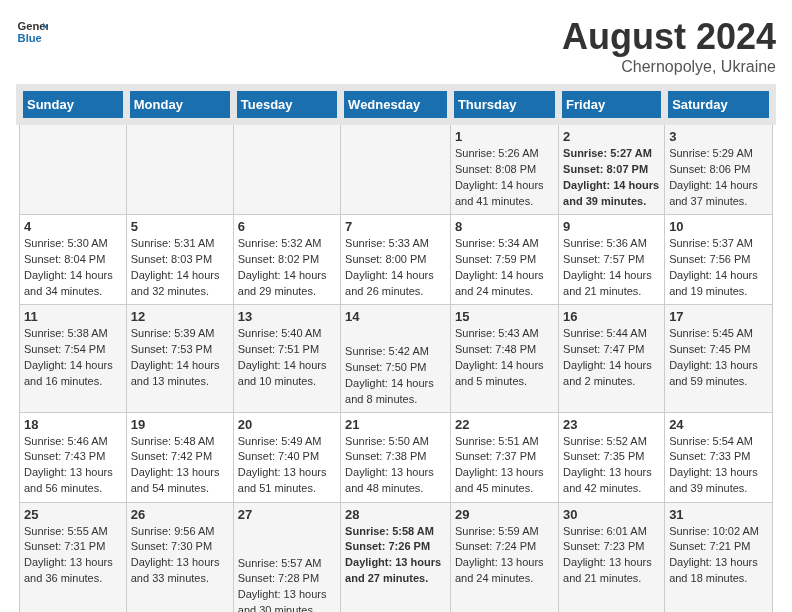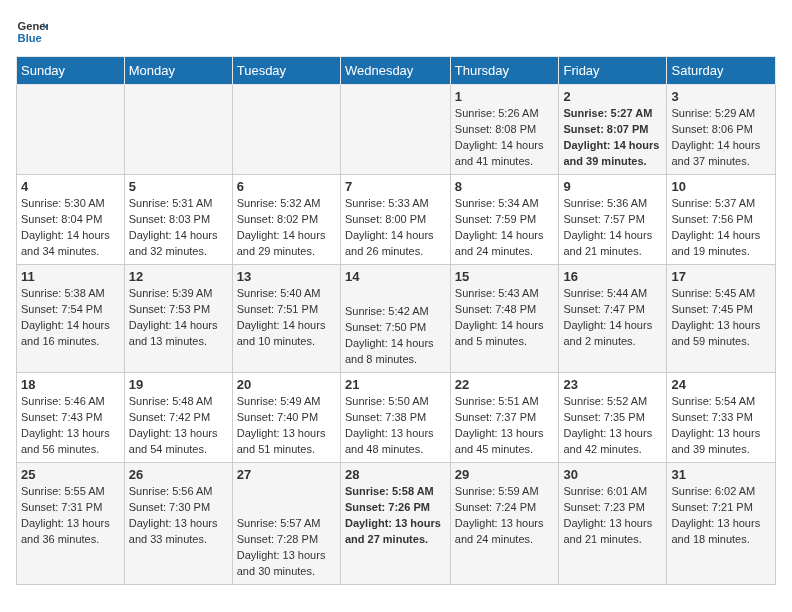--- a/index.html
+++ b/index.html
@@ -43,22 +43,22 @@
       font-size: 11px;
     }
     thead tr {
       background: #1a6faf;
       color: #fff;
     }
     thead th {
       padding: 6px 4px;
       text-align: left;
       font-size: 13px;
-      font-weight: normal;
-      border: 1px solid #e5e5e5;
+      font-weight: bold;
+      border: 7px solid #e5e5e5;
     }
     tbody tr {
       vertical-align: top;
     }
     tbody td {
       border: 1px solid #ccc;
       padding: 4px 4px;
       height: 90px;
       width: 113px;
       background: #fff;
@@ -89,20 +89,24 @@
 </head>
 <body>
 
 <div class="header">
   <div class="logo">
     <svg class="logo-icon" viewBox="0 0 40 40" xmlns="http://www.w3.org/2000/svg">
       <text x="2" y="18" font-size="14" font-weight="bold" fill="#333">General</text>
       <text x="2" y="32" font-size="14" font-weight="bold" fill="#1a6faf">Blue</text>
       <polygon points="34,8 40,16 34,14" fill="#1a6faf"></polygon>
     </svg>
+  </div>
+  <div class="title-block">
+    <div class="month-year">August 2024</div>
+    <div class="location">Chernopolye, Ukraine</div>
   </div>
 </div>
 
 <table>
   <thead>
     <tr>
     <th>Sunday</th>
         <th>Monday</th>
         <th>Tuesday</th>
         <th>Wednesday</th>
@@ -295,21 +299,21 @@
       <tr>
         <td>
           <span class="day-number">25</span>
           <div class="day-info" style="white-space: pre-line;">Sunrise: 5:55 AM
 Sunset: 7:31 PM
 Daylight: 13 hours
 and 36 minutes.</div>
         </td>
         <td>
           <span class="day-number">26</span>
-          <div class="day-info" style="white-space: pre-line;">Sunrise: 5:56 AM
+          <div class="day-info" style="white-space: pre-line;">Sunrise: 9:56 AM
 Sunset: 7:30 PM
 Daylight: 13 hours
 and 33 minutes.</div>
         </td>
         <td>
           <span class="day-number">27</span>
           <div class="day-info" style="white-space: pre-line; margin-top: 34px;">Sunrise: 5:57 AM
 Sunset: 7:28 PM
 Daylight: 13 hours
 and 30 minutes.</div>
@@ -330,20 +334,20 @@
         </td>
         <td>
           <span class="day-number">30</span>
           <div class="day-info" style="white-space: pre-line;">Sunrise: 6:01 AM
 Sunset: 7:23 PM
 Daylight: 13 hours
 and 21 minutes.</div>
         </td>
         <td>
           <span class="day-number">31</span>
-          <div class="day-info" style="white-space: pre-line;">Sunrise: 6:02 AM
+          <div class="day-info" style="white-space: pre-line;">Sunrise: 10:02 AM
 Sunset: 7:21 PM
 Daylight: 13 hours
 and 18 minutes.</div>
         </td>
       </tr>
     </tbody>
 </table>
 
 </body></html>

